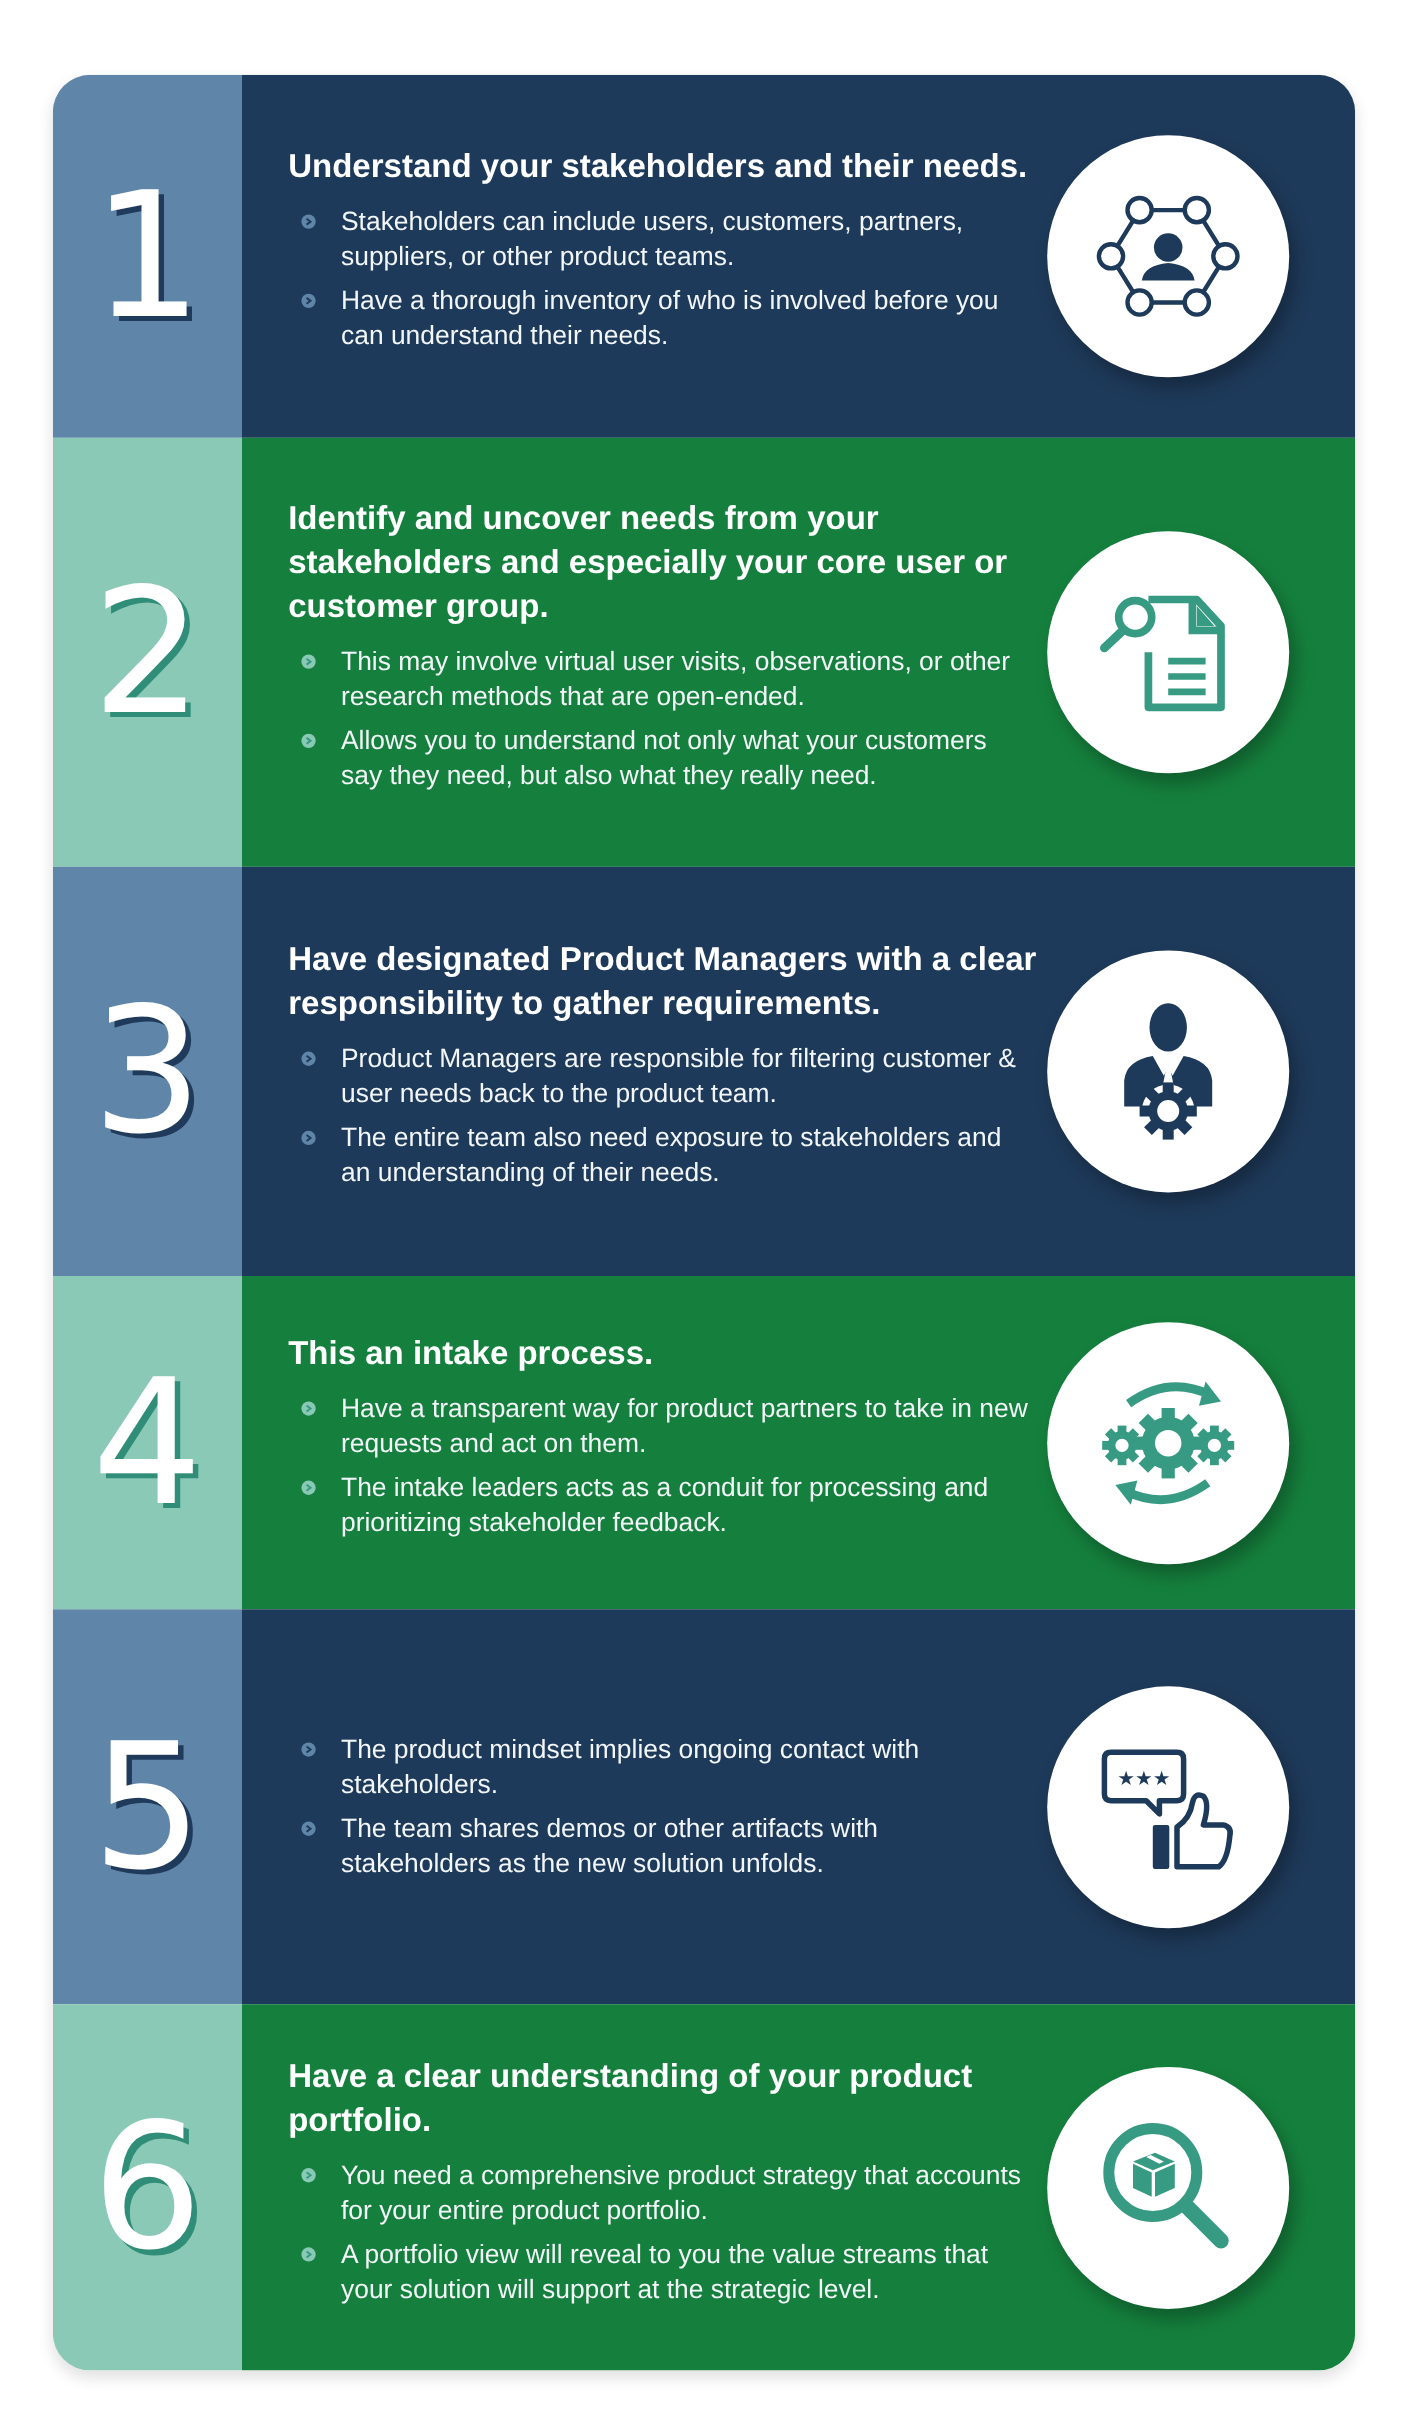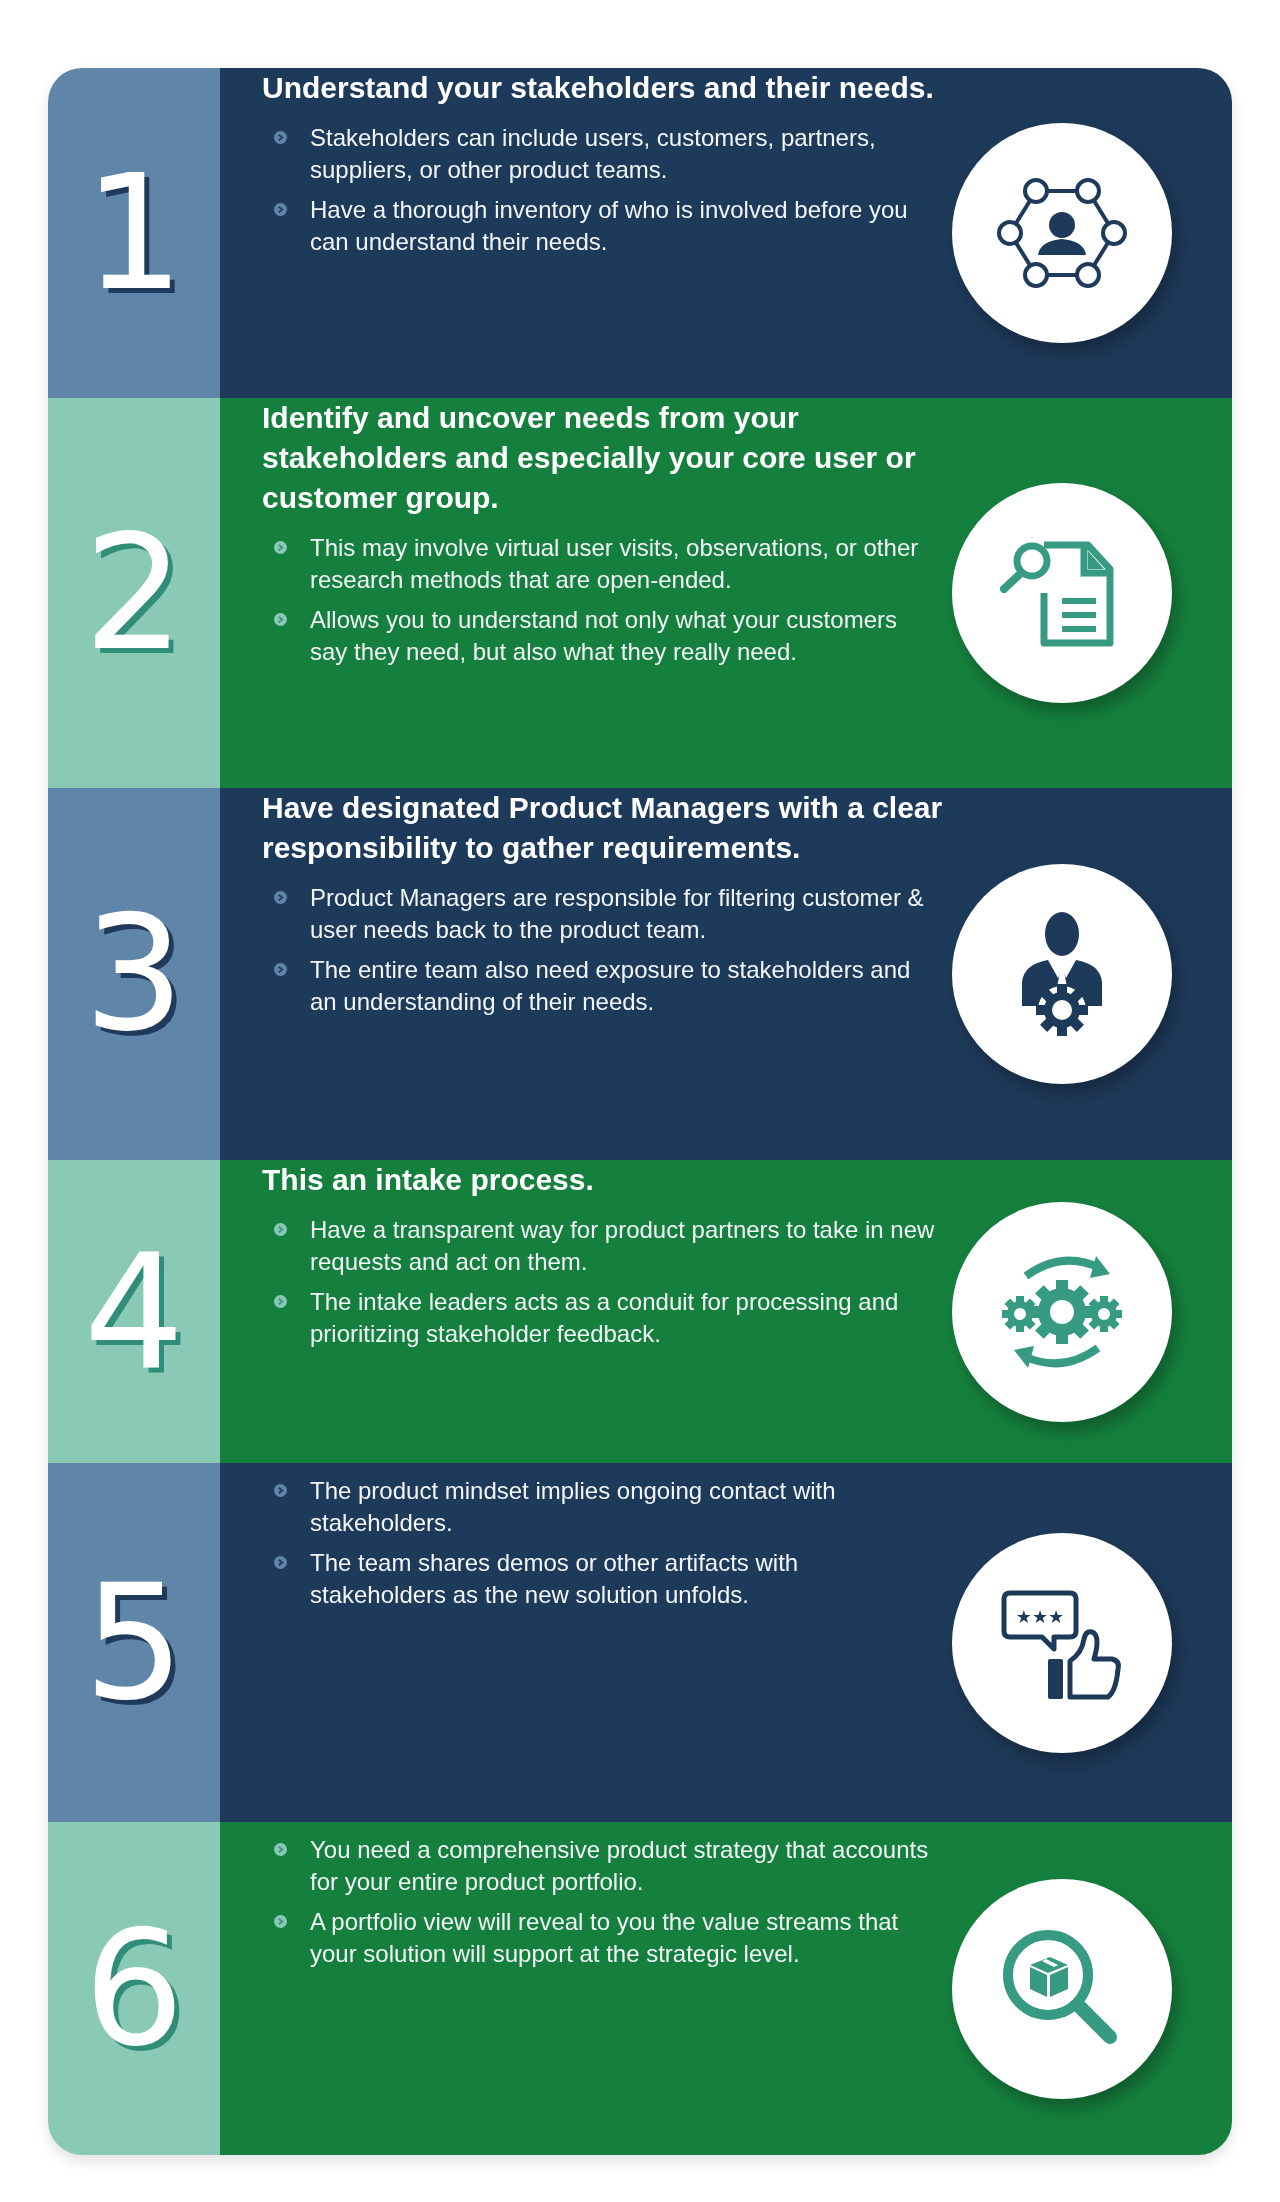--- a/index.html
+++ b/index.html
@@ -16,21 +16,21 @@
   .num {
     font-family: "DejaVu Sans", sans-serif; font-size: 158px; line-height: 1; color: #ffffff;
     font-weight: normal; letter-spacing: 0;
   }
   .row.dark .num-col { background: #5f85a9; }
   .row.dark .num { text-shadow: 5px 5px 0 #1f3a5b; }
   .row.dark .content { background: #1e3a5a; }
   .row.teal .num-col { background: #8ac9b6; }
   .row.teal .num { text-shadow: 5px 5px 0 #2f8d78; }
   .row.teal .content { background: #15803d; }
-  .content { flex: 1; position: relative; display: flex; }
+  .content { flex: 1; position: relative; display: flex; align-items: center; }
   .text { width: 690px; padding-left: 42px; }
   .title {
     color: #ffffff; font-weight: bold; font-size: 30px; line-height: 40px; margin: 0 0 14px 0;
   }
   .bullets { list-style: none; margin: 12px; padding: 0; }
   .bullet { position: relative; padding-left: 36px; color: #f2f6f8; font-size: 24px; line-height: 32px; margin-bottom: 8px; }
   .bullet-icon {
     position: absolute; left: 0; top: 9px; width: 13px; height: 13px; border-radius: 50%;
     display: flex; align-items: center; justify-content: center;
   }
@@ -302,20 +302,21 @@
       </div>
     </div>
   </div>
 
   <div class="row teal" style="height:333px">
     <div class="num-col">
       <span class="num">6</span>
     </div>
     <div class="content">
       <div class="text">
+        <h2 class="title">Have a clear understanding of your product portfolio.</h2>
         <ul class="bullets">
           <li class="bullet">
             <span class="bullet-icon">
                 <svg viewBox="0 0 10 10">
                   <path d="M3 2 L7 5 L3 8" stroke="#379a82" stroke-width="2" fill="none"></path>
                 </svg>
               </span>
             <span>You need a comprehensive product strategy that accounts for your entire product portfolio.</span>
           </li>
           <li class="bullet">

